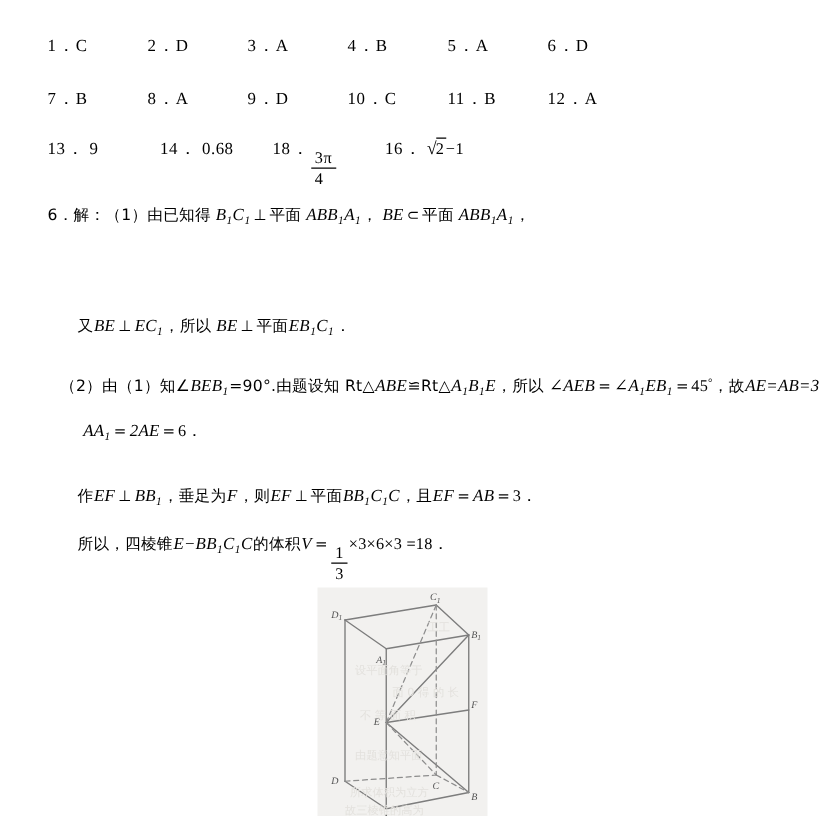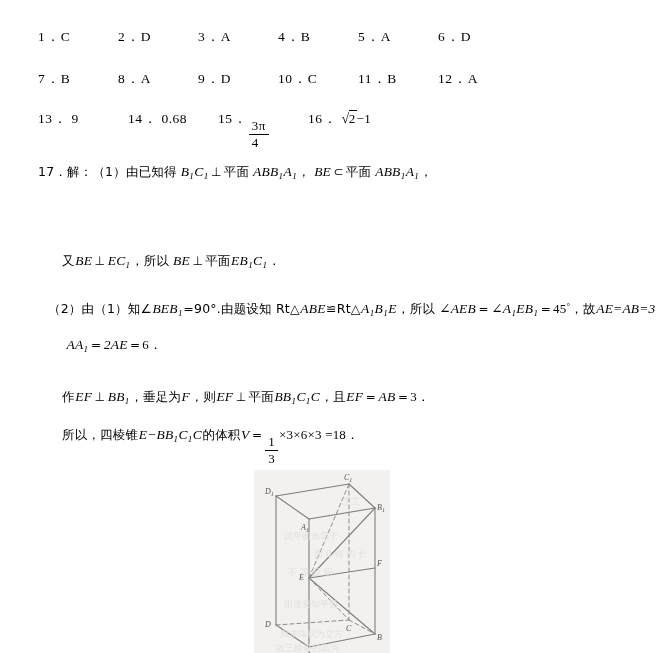--- a/index.html
+++ b/index.html
@@ -146,30 +146,30 @@
     <span class="ans-cell"><span class="num">8</span><span class="dot">．</span><span class="val">A</span></span>
     <span class="ans-cell"><span class="num">9</span><span class="dot">．</span><span class="val">D</span></span>
     <span class="ans-cell"><span class="num">10</span><span class="dot">．</span><span class="val">C</span></span>
     <span class="ans-cell"><span class="num">11</span><span class="dot">．</span><span class="val">B</span></span>
     <span class="ans-cell"><span class="num">12</span><span class="dot">．</span><span class="val">A</span></span>
   </div>
 
   <div class="ans-row ans-row-3" style="top:110px;">
     <span class="ans-cell"><span class="num">13</span><span class="dot">．</span>&nbsp;<span class="val">9</span></span>
     <span class="ans-cell"><span class="num">14</span><span class="dot">．</span>&nbsp;<span class="val">0.68</span></span>
-    <span class="ans-cell"><span class="num">15</span><span class="dot">．</span><span class="frac">
+    <span class="ans-cell"><span class="num">18</span><span class="dot">．</span><span class="frac">
           <span class="top mu">3π</span>
           <span class="bar"></span>
           <span class="bot mu">4</span>
         </span></span>
     <span class="ans-cell"><span class="num">16</span><span class="dot">．</span>&nbsp;<span class="rad"><span class="radsym">√</span><span class="radicand mu">2</span><span class="mu">−1</span></span></span>
   </div>
 
   <div class="sol-line" style="left:38px; top:163px;">
-    <span class="cn">17．解：（1）由已知得</span>
+    <span class="cn">6．解：（1）由已知得</span>
     <span class="mi">B<sub>1</sub>C<sub>1</sub></span><span class="op">⊥</span><span class="cn">平面</span>
     <span class="mi">ABB<sub>1</sub>A<sub>1</sub></span><span class="cn">，</span>
     <span class="mi">BE</span><span class="op">⊂</span><span class="cn">平面</span>
     <span class="mi">ABB<sub>1</sub>A<sub>1</sub></span><span class="cn">，</span>
   </div>
 
 
   <div class="sol-line" style="left:62px; top:252px;">
     <span class="cn">又</span><span class="mi">BE</span><span class="op">⊥</span><span class="mi">EC<sub>1</sub></span><span class="cn">，</span><span class="cn">所以</span>
     <span class="mi">BE</span><span class="op">⊥</span><span class="cn">平面</span><span class="mi">EB<sub>1</sub>C<sub>1</sub></span><span class="mu">．</span>

